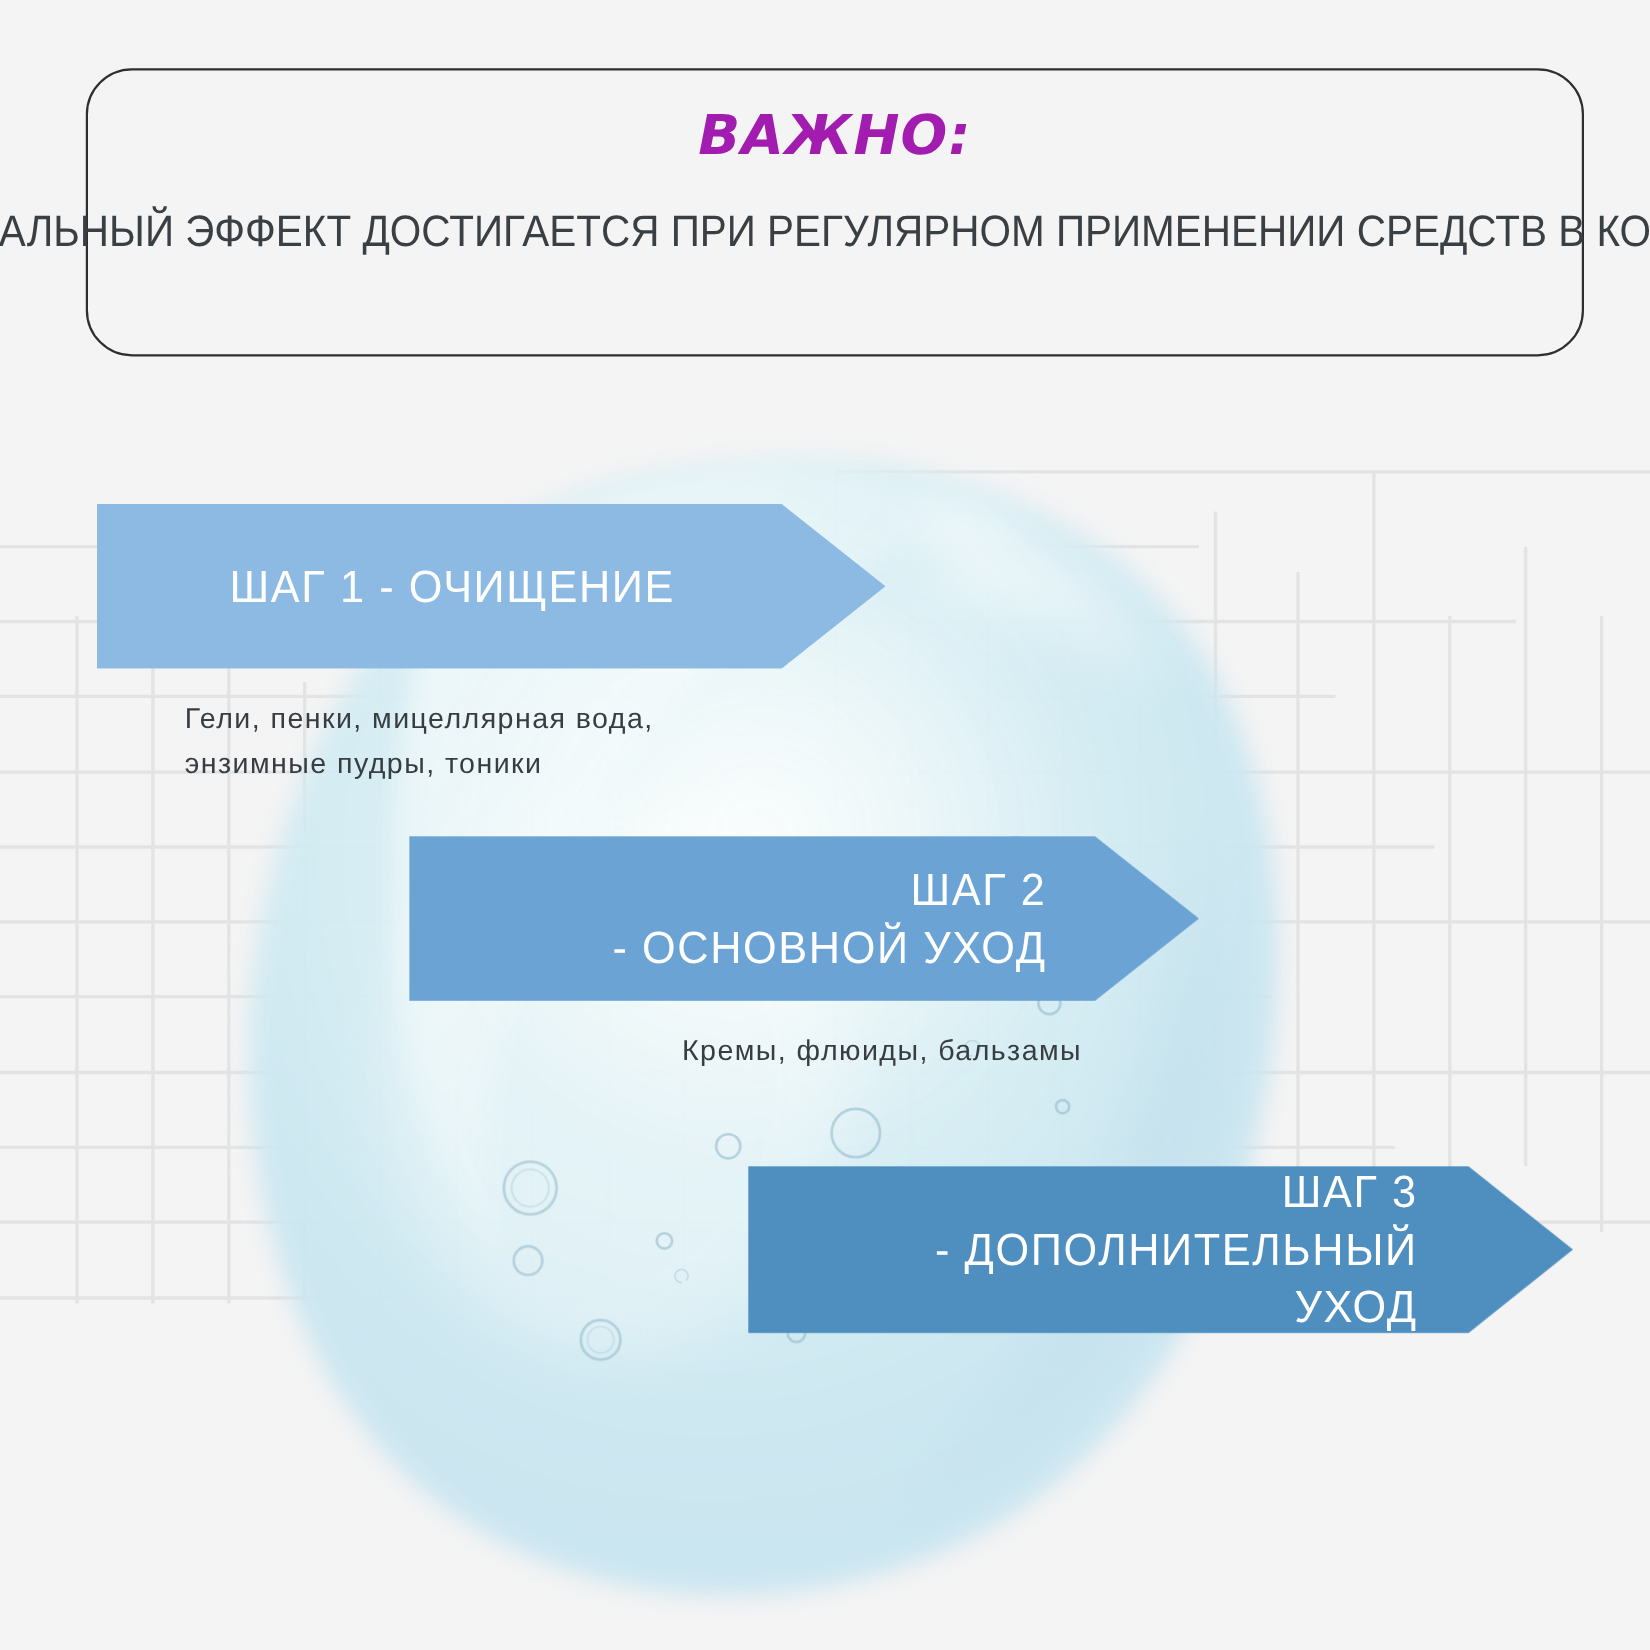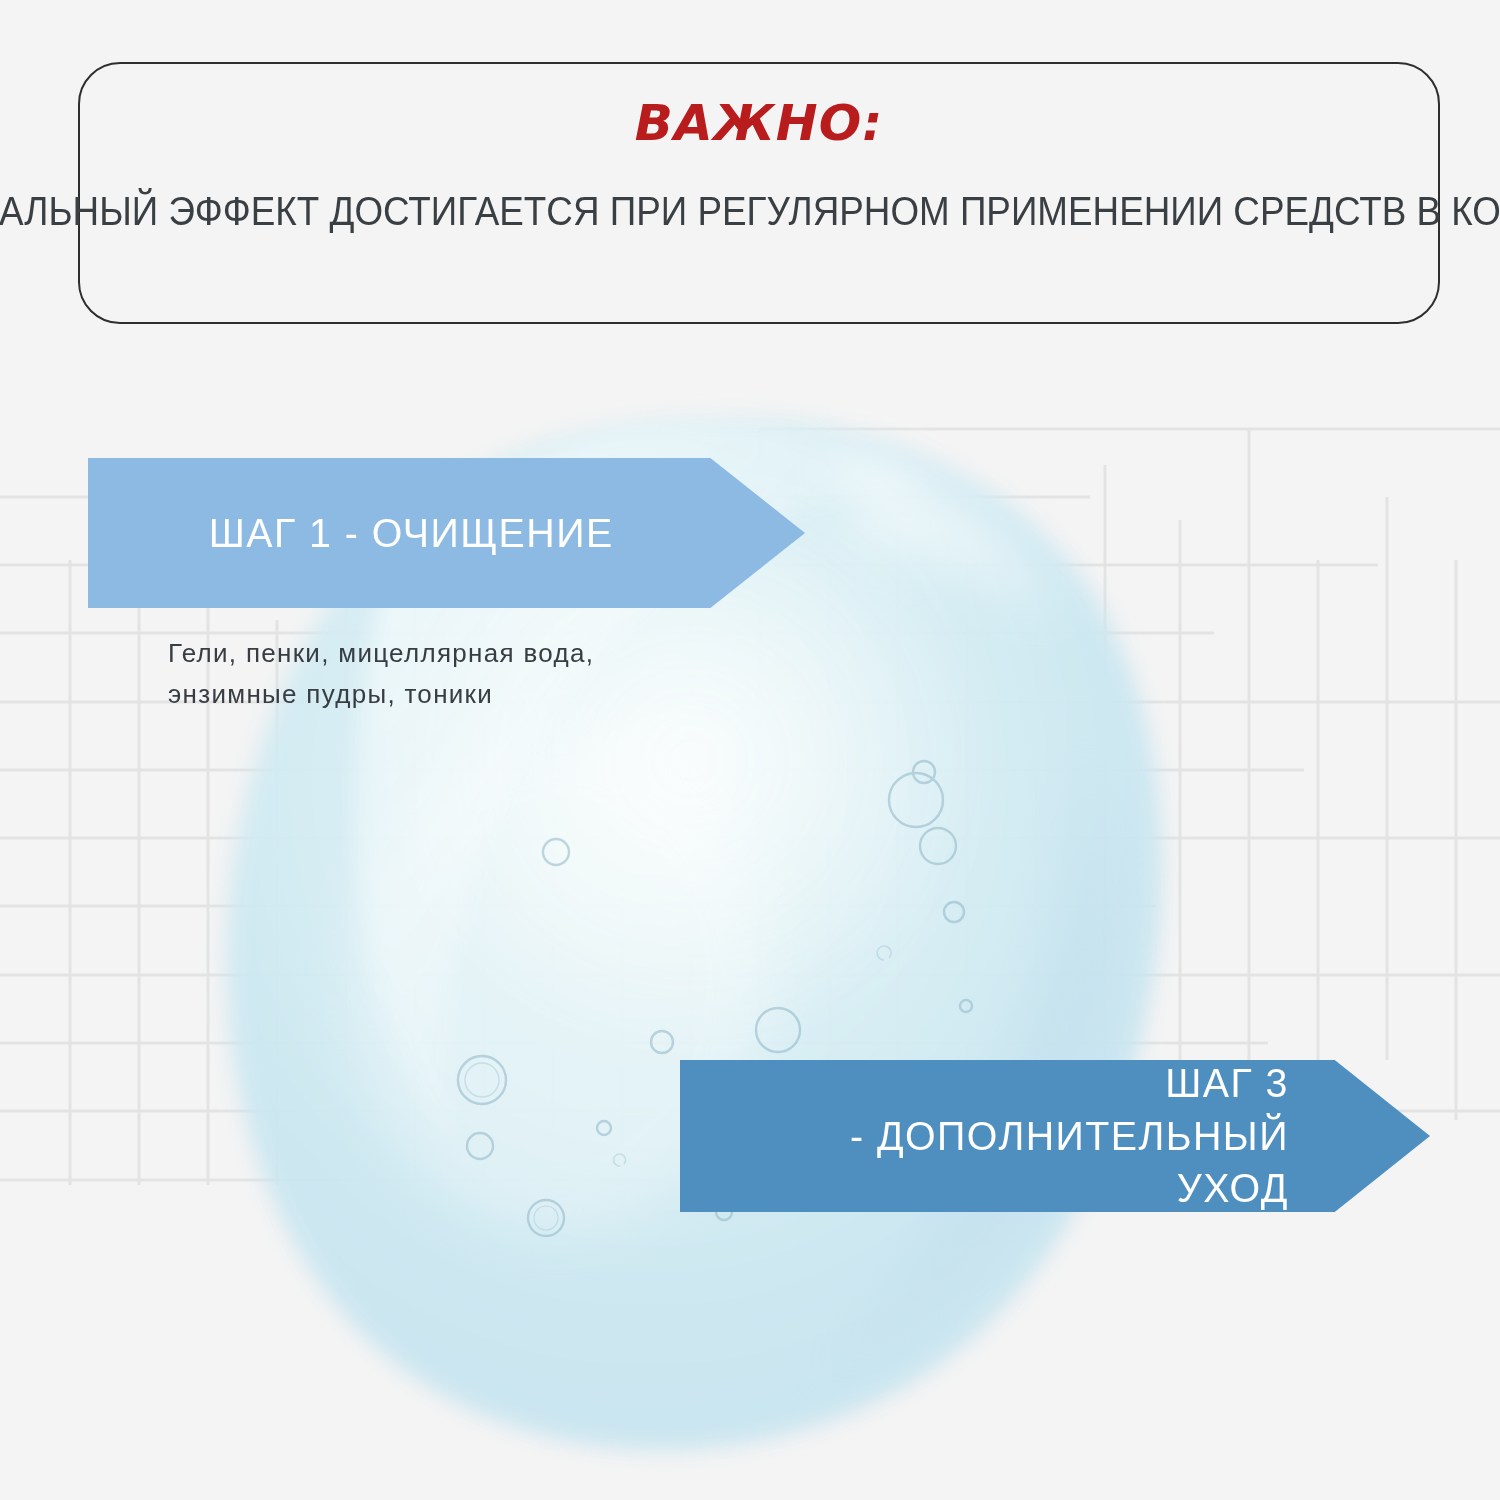--- a/index.html
+++ b/index.html
@@ -47,21 +47,21 @@
     flex-direction: column;
     align-items: center;
     justify-content: flex-start;
     padding-top: 32px;
   }
   .header-title {
     font-family: "DejaVu Sans", sans-serif;
     font-style: italic;
     font-weight: bold;
     font-size: 50px;
-    color: #b91c1c;
+    color: #a21caf;
     letter-spacing: 1px;
     line-height: 1.1;
     margin-bottom: 34px;
   }
   .header-sub {
     font-family: "Liberation Sans", sans-serif;
     font-weight: 400;
     font-size: 40px;
     color: #3a3f44;
     text-align: center;
@@ -274,20 +274,25 @@
     <div class="header-sub">МАКСИМАЛЬНЫЙ ЭФФЕКТ ДОСТИГАЕТСЯ ПРИ
 РЕГУЛЯРНОМ ПРИМЕНЕНИИ СРЕДСТВ В КОМПЛЕКСЕ</div>
   </div>
 
   <div class="arrow arrow-1">
     <div class="arrow-label">ШАГ 1 - ОЧИЩЕНИЕ</div>
   </div>
   <div class="caption caption-1">Гели, пенки, мицеллярная вода,
 энзимные пудры, тоники</div>
 
+  <div class="arrow arrow-2">
+    <div class="arrow-label">ШАГ 2
+- ОСНОВНОЙ УХОД</div>
+  </div>
+  <div class="caption caption-2">Кремы, флюиды, бальзамы</div>
 
   <div class="arrow arrow-3">
     <div class="arrow-label">ШАГ 3
 - ДОПОЛНИТЕЛЬНЫЙ
 УХОД</div>
   </div>
 
 </div>
 
 </body></html>

